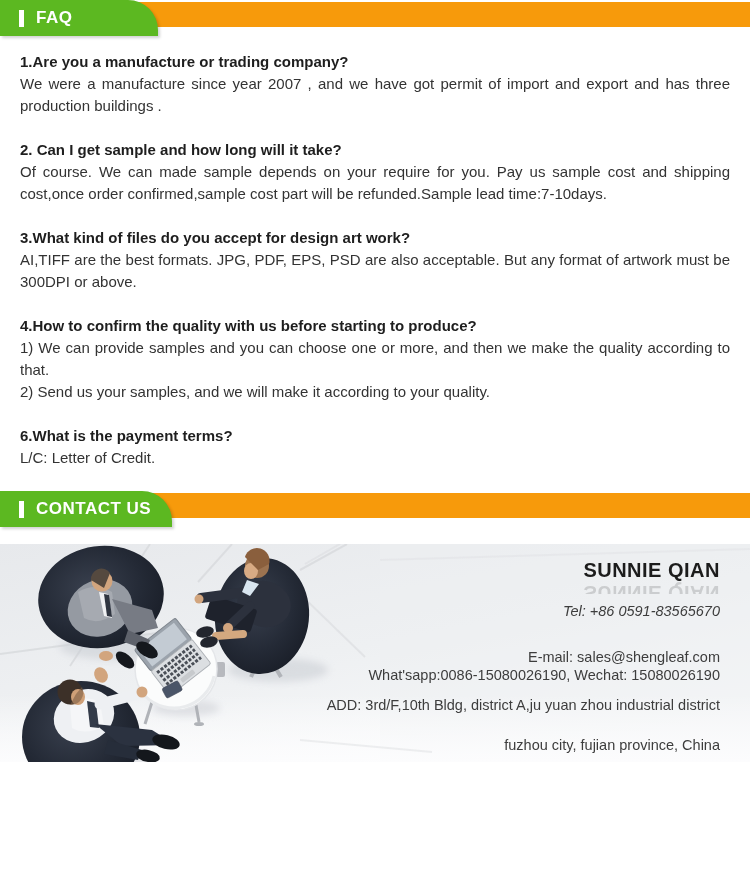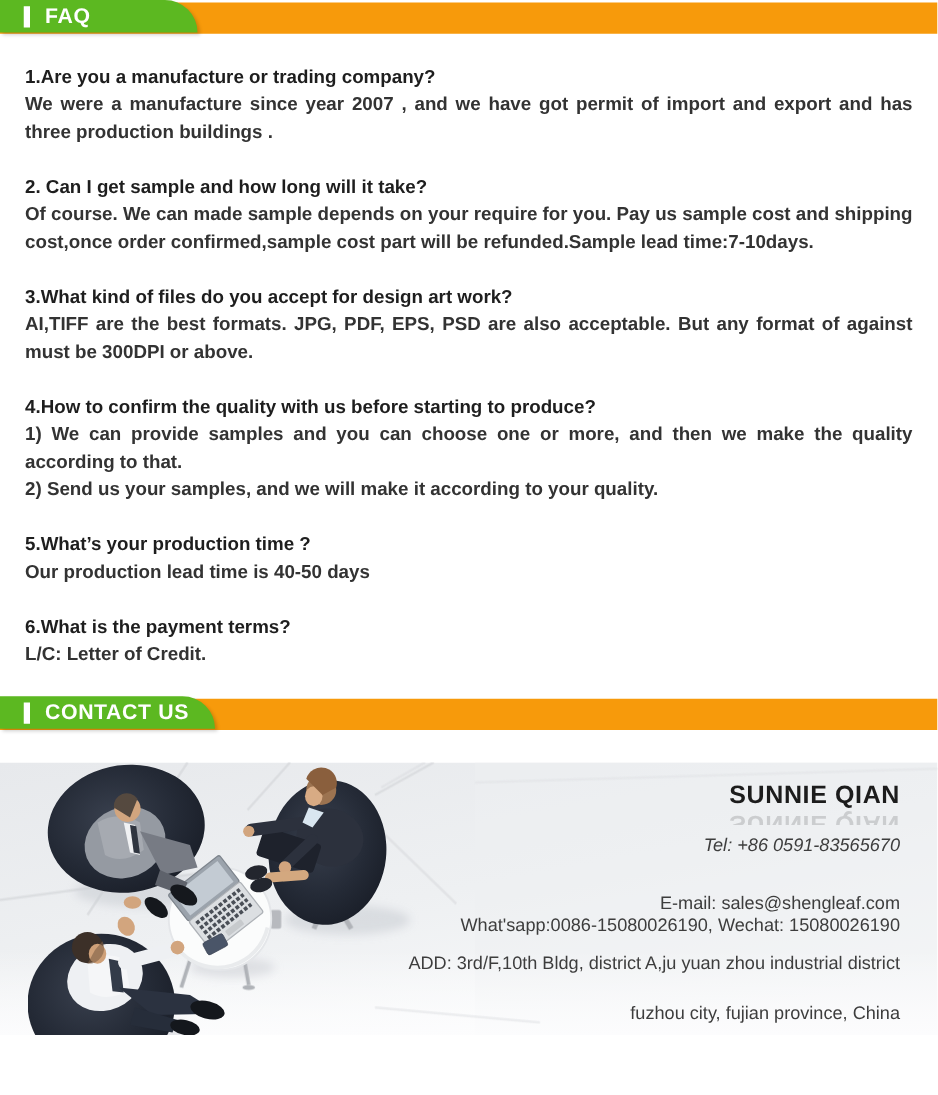--- a/index.html
+++ b/index.html
@@ -15,21 +15,21 @@
     -webkit-font-smoothing: antialiased;
   }
 
   
   .banner { position: relative; height: 30px; }
   .banner .orange-bar {
     position: absolute; top: 2px; left: 0; right: 0; height: 25px;
     background: #f79a0b;
   }
   .banner .green-tab {
-    position: absolute; top: 0; left: 0; height: 26px;
+    position: absolute; top: 0; left: 0; height: 36px;
     background: #5cb821;
     border-radius: 0 30px 0 0;
     box-shadow: 2px 2px 3px rgba(0,0,0,0.18);
     display: flex; align-items: center;
   }
   .green-tab.tab-faq { width: 158px; }
   .green-tab.tab-contact { width: 172px; }
   .tick {
     width: 5px; height: 17px; background: #ffffff;
     margin-left: 19px; flex: 0 0 auto;
@@ -41,21 +41,21 @@
 
   
   .faq-content {
     padding: 21px 20px 0 20px;
     box-sizing: border-box;
     width: 750px;
   }
   .qa { margin-bottom: 22px; }
   .qa p { margin: 0; font-size: 15px; line-height: 22px; }
   .qa .q { font-weight: 700; color: #1e1e1e; }
-  .qa .a { color: #333333; text-align: justify; font-weight: bold; }
+  .qa .a { color: #333333; text-align: justify; }
 
   .contact-banner { margin-top: 11px; padding-left: 36px; }
 
   
   .contact-section {
     position: relative;
     margin-top: 23px;
     width: 750px; height: 218px;
   }
   .contact-photo { display: block; }
@@ -99,30 +99,26 @@
   <div class="qa">
     <p class="q">1.Are you a manufacture or trading company?</p>
     <p class="a">We were a manufacture since year 2007 , and we have got permit of import and export and has three production buildings .</p>
   </div>
   <div class="qa">
     <p class="q">2. Can I get sample and how long will it take?</p>
     <p class="a">Of course. We can made sample depends on your require for you. Pay us sample cost and shipping cost,once order confirmed,sample cost part will be refunded.Sample lead time:7-10days.</p>
   </div>
   <div class="qa">
     <p class="q">3.What kind of files do you accept for design art work?</p>
-    <p class="a">AI,TIFF are the best formats. JPG, PDF, EPS, PSD are also acceptable. But any format of against must be 300DPI or above.</p>
+    <p class="a">AI,TIFF are the best formats. JPG, PDF, EPS, PSD are also acceptable. But any format of artwork must be 300DPI or above.</p>
   </div>
   <div class="qa">
     <p class="q">4.How to confirm the quality with us before starting to produce?</p>
     <p class="a">1) We can provide samples and you can choose one or more, and then we make the quality according to that.</p>
     <p class="a">2) Send us your samples, and we will make it according to your quality.</p>
-  </div>
-  <div class="qa">
-    <p class="q">5.What’s your production time ?</p>
-    <p class="a">Our production lead time is 40-50 days</p>
   </div>
   <div class="qa">
     <p class="q">6.What is the payment terms?</p>
     <p class="a">L/C: Letter of Credit.</p>
   </div>
 </div>
 
 <div class="banner contact-banner">
   <div class="orange-bar"></div>
   <div class="green-tab tab-contact">

